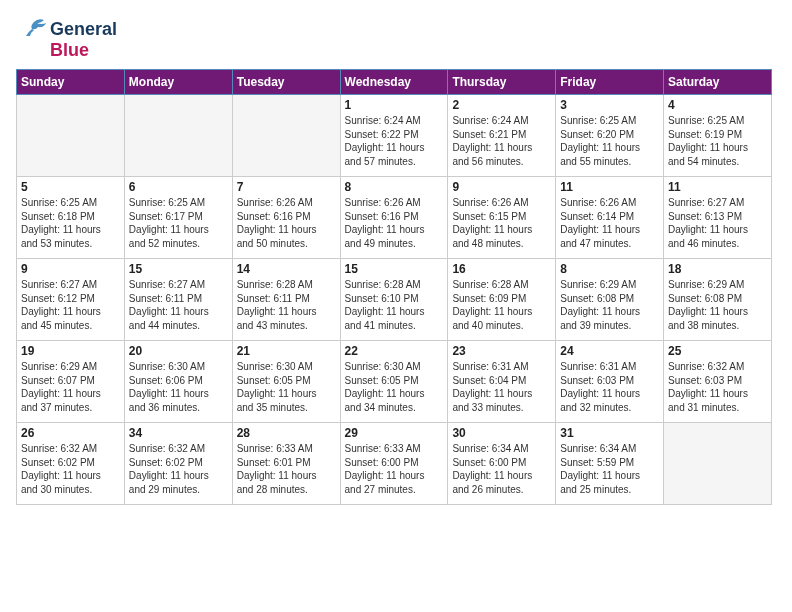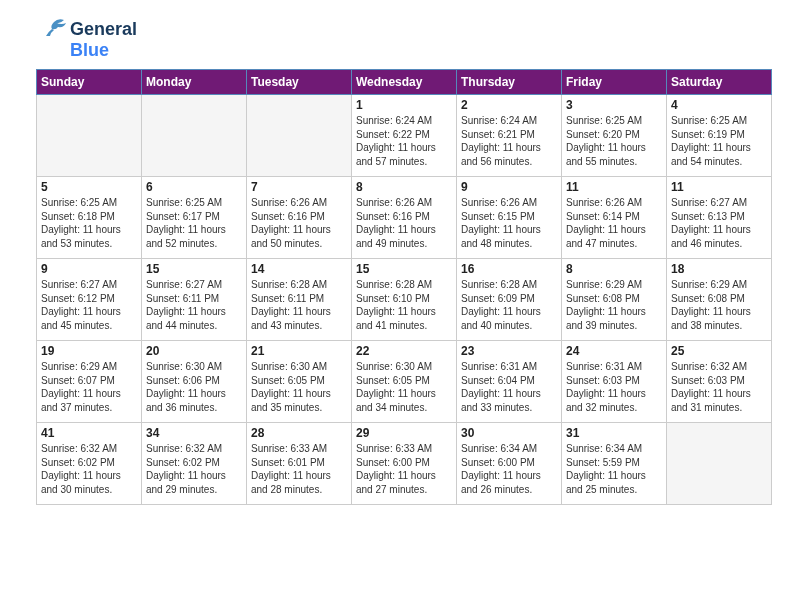--- a/index.html
+++ b/index.html
@@ -6,21 +6,21 @@
     body {
       font-family: Arial, sans-serif;
       background: #fff;
       width: 792px;
       height: 612px;
       overflow: hidden;
     }
     .page {
       width: 792px;
       height: 484px;
-      padding: 18px 20px 10px 36px;
+      padding: 18px 20px 10px 16px;
       display: flex;
       flex-direction: column;
     }
     .header {
       display: flex;
       justify-content: space-between;
       align-items: flex-start;
       margin-bottom: 8px;
     }
     .logo {
@@ -94,21 +94,21 @@
 <div class="page">
   <div class="header">
     <div class="logo">
       <div class="logo-row">
         <svg width="32" height="22" viewBox="0 0 32 22">
           <path d="M18 4 Q22 0 28 2 Q24 6 20 5 Q26 7 30 5 Q28 10 22 9 Q20 12 16 11 Q14 8 18 4Z" fill="#4a90c4"></path>
           <path d="M16 11 Q12 14 10 18 L14 18 Q15 14 18 12Z" fill="#4a90c4"></path>
         </svg>
         <span style="font-size:18px;font-weight:bold;color:#1a3a5c;">General</span>
       </div>
-      <span style="font-size:18px;font-weight:bold;color:#3b82f6;margin-left:34px;">Blue</span>
+      <span style="font-size:18px;font-weight:bold;color:#be185d;margin-left:34px;">Blue</span>
     </div>
     <div class="title-block">
       <div class="month-title"></div>
       <div class="subtitle"></div>
     </div>
   </div>
 
   <table class="calendar">
     <thead>
       <tr>
@@ -278,21 +278,21 @@
           </td>
           <td>
             <span class="day-num">25</span>
             <div class="day-info" style="white-space: pre-line;">Sunrise: 6:32 AM
 Sunset: 6:03 PM
 Daylight: 11 hours and 31 minutes.</div>
           </td>
         </tr>
         <tr>
           <td>
-            <span class="day-num">41</span>
+            <span class="day-num">26</span>
             <div class="day-info" style="white-space: pre-line;">Sunrise: 6:32 AM
 Sunset: 6:02 PM
 Daylight: 11 hours and 30 minutes.</div>
           </td>
           <td>
             <span class="day-num">34</span>
             <div class="day-info" style="white-space: pre-line;">Sunrise: 6:32 AM
 Sunset: 6:02 PM
 Daylight: 11 hours and 29 minutes.</div>
           </td>

